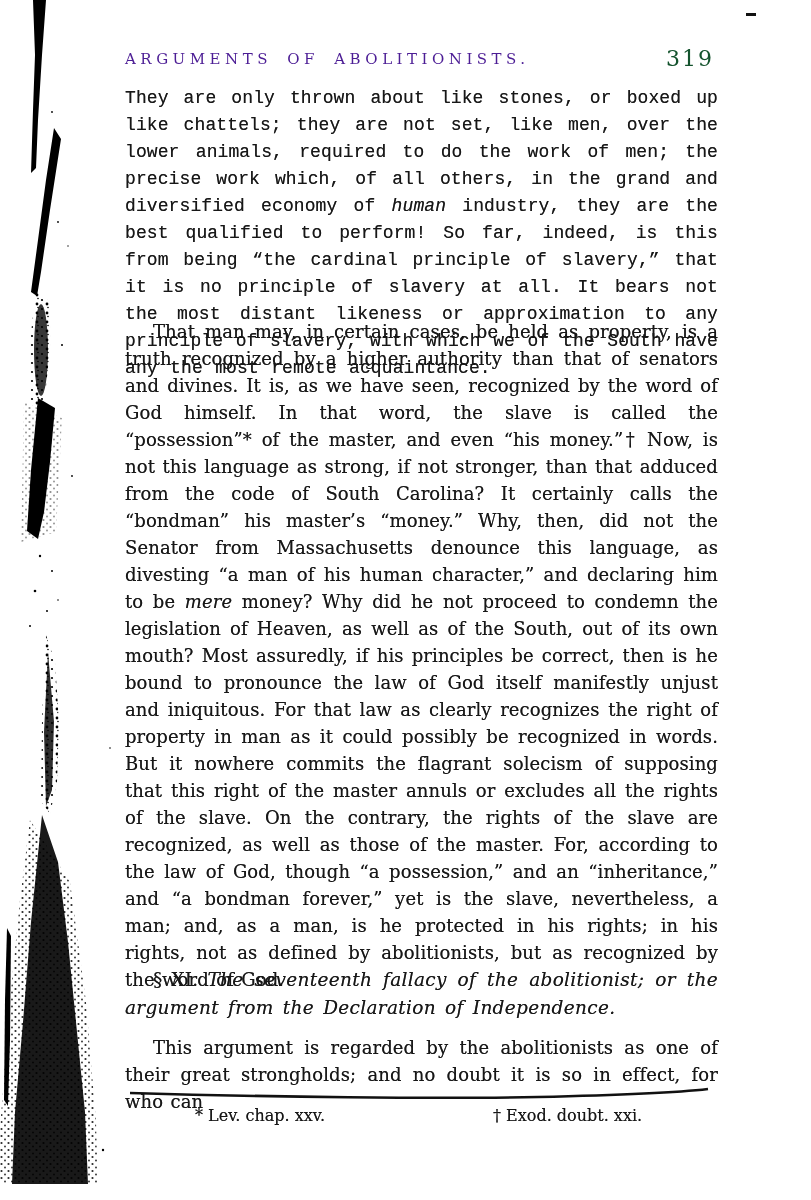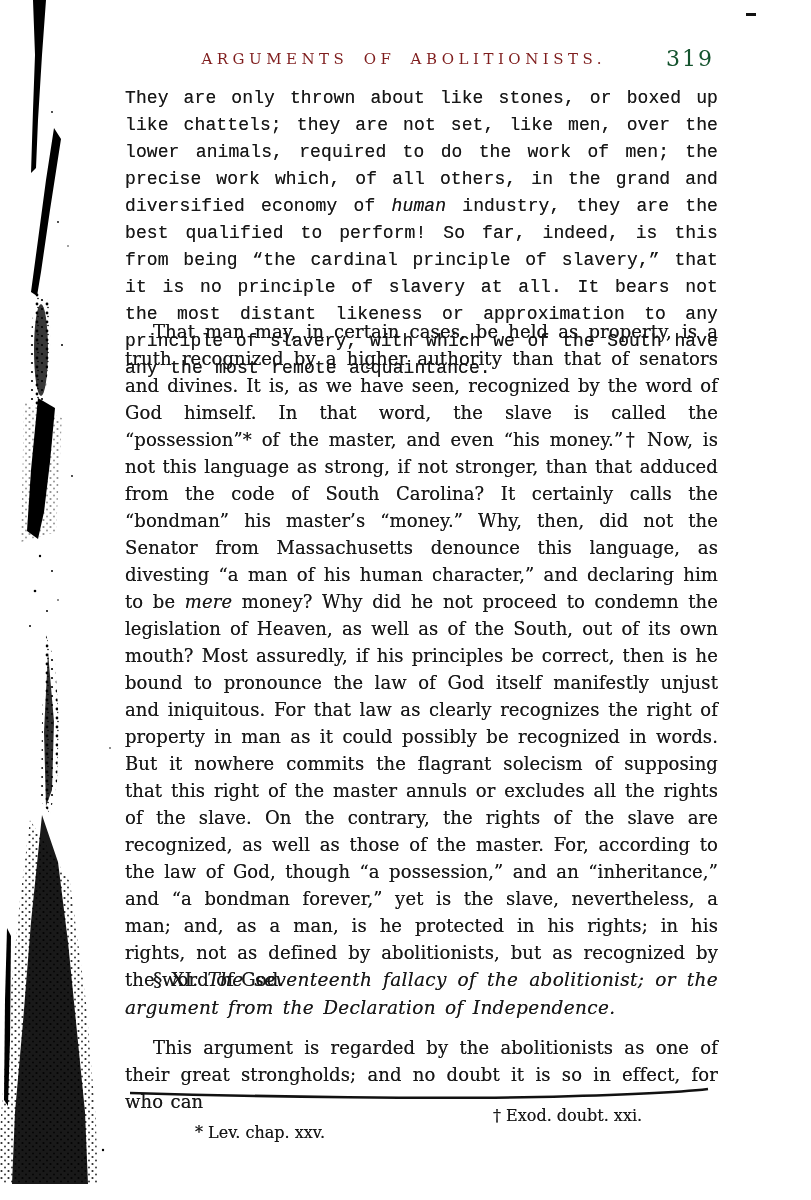--- a/index.html
+++ b/index.html
@@ -27,26 +27,26 @@
   .running-head {
     position: absolute;
     left: 125px; top: 46px;
     width: 591px;
     height: 26px;
   }
   .running-title {
     position: absolute;
     left: 0; right: 110px;
     top: 4px;
-    text-align: right;
+    text-align: left;
     font-size: 15px;
     letter-spacing: 4.5px;
     word-spacing: 6px;
     white-space: nowrap;
-    color: #7f1d1d;
+    color: #4c1d95;
   }
   .page-number {
     position: absolute;
     right: 2px; top: 0;
     font-size: 22px;
     letter-spacing: 2px;
     color: #14532d;
   }
   .text-col {
     position: absolute;
@@ -80,21 +80,21 @@
     left: 118px; top: 1086px;
     width: 600px; height: 16px;
   }
   .footnote-row {
     position: absolute;
     left: 125px; top: 1106px;
     width: 591px; height: 24px;
     font-size: 16px;
     text-shadow: 0 0 0.4px rgba(10,10,10,0.6);
   }
-  .footnote-left  { position: absolute; left: 70px;  top: 17px; }
+  .footnote-left  { position: absolute; left: 70px;  top: 0; }
   .footnote-right { position: absolute; left: 368px; top: 0; }
 </style>
 </head>
 <body>
 
 <div class="page">
 
   <svg class="scan-artifact" viewBox="0 0 150 1200" aria-hidden="true">
     <defs>
       <pattern id="spk" width="7" height="7" patternUnits="userSpaceOnUse">

